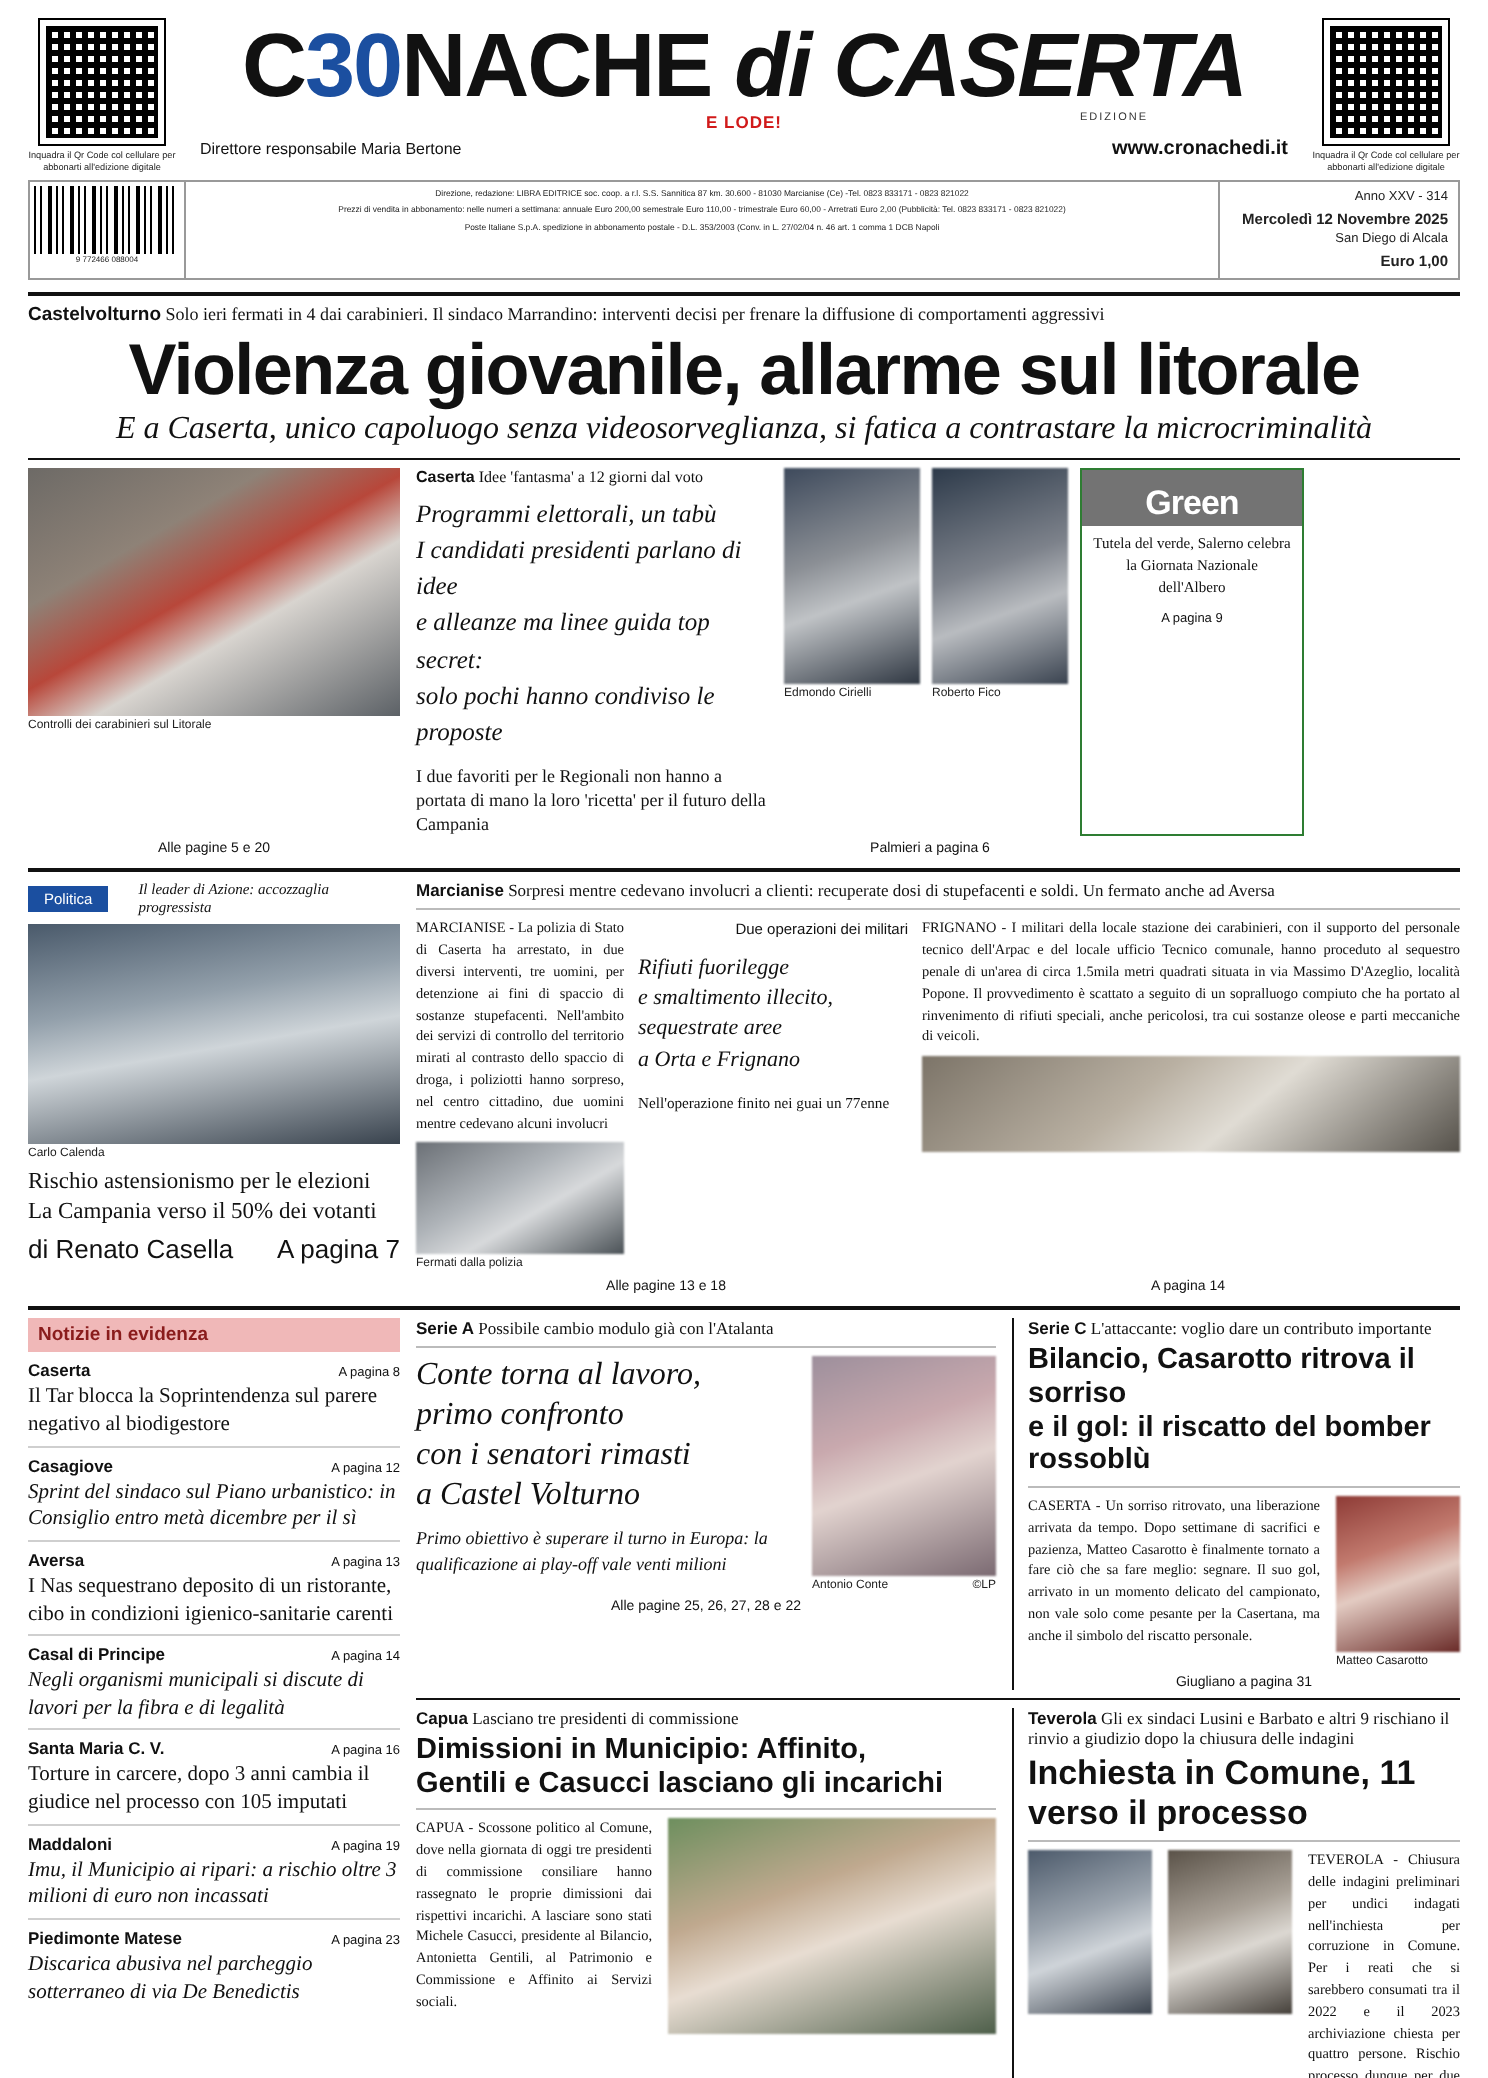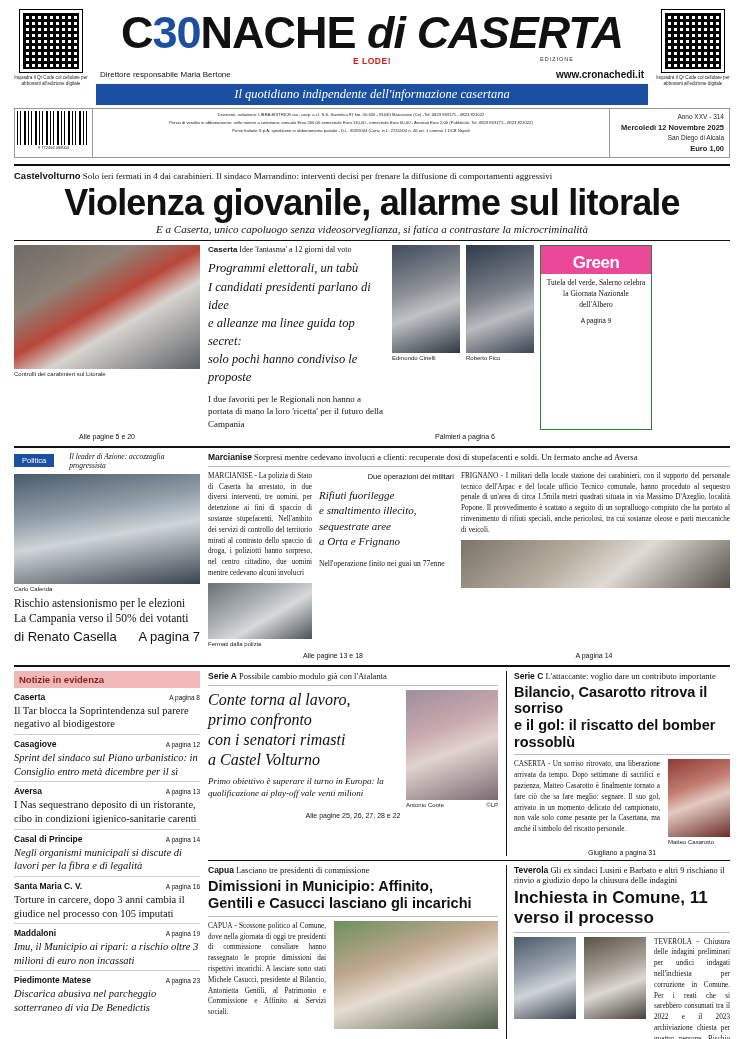--- a/index.html
+++ b/index.html
@@ -50,39 +50,39 @@
 
   hr.rule { border:0; border-top:2px solid #111; margin:6px 0 4px; }
   hr.thin { border:0; border-top:1px solid #111; margin:4px 0; }
   hr.hair { border:0; border-top:1px solid #bbb; margin:4px 0; }
 
   
   .kicker { font-size:9px; font-family:"Liberation Serif",serif; }
   .kicker b { font-family:"Liberation Sans",sans-serif; font-size:9.5px; }
   .headline { font-family:"Liberation Sans", sans-serif; font-weight:bold; font-size:36px;
               line-height:1.02; letter-spacing:-0.8px; margin:4px 0 2px; text-align:center; }
-  .subhead { text-align:center; font-style:italic; font-size:11px; margin-bottom:5px; }
+  .subhead { text-align:center; font-style:italic; font-size:16px; margin-bottom:5px; }
 
   
   .row { display:flex; gap:8px; }
   .photo { background:#b9c0c8; position:relative; overflow:hidden; }
   .photo.blur { filter:blur(0.4px); }
   .cap { font-size:6px; font-family:"Liberation Sans",sans-serif; color:#222; margin-top:2px; }
 
   .lead-grid { display:flex; gap:8px; margin-top:2px; }
   .lead-left { width:186px; }
   .lead-mid { width:176px; }
   .lead-right { flex:1; display:flex; gap:6px; }
   .mid-kicker { font-size:8px; }
   .mid-kicker b { font-family:"Liberation Sans",sans-serif; }
   .mid-body { font-style:italic; font-size:12.5px; line-height:1.45; margin-top:5px; }
   .mid-foot { font-size:9px; line-height:1.35; margin-top:7px; }
 
   .green-box { width:112px; border:1px solid #2e7d32; }
-  .green-head { background:#ec4899; color:#fff; text-align:center; font-family:"Liberation Sans",sans-serif;
+  .green-head { background:#737373; color:#fff; text-align:center; font-family:"Liberation Sans",sans-serif;
                 font-weight:bold; font-size:17px; letter-spacing:-0.5px; padding:1px 0; position:relative;}
   .green-head small { display:block; font-size:5px; font-weight:normal; letter-spacing:0; }
   .green-body { font-size:7.5px; line-height:1.45; padding:4px 5px; text-align:center; }
   .green-pg { font-size:6.5px; text-align:center; padding:2px 0 3px; font-family:"Liberation Sans",sans-serif;}
 
   .pg-row { display:flex; font-size:7px; font-family:"Liberation Sans",sans-serif; margin-top:3px; }
   .pg-row .a { width:186px; text-align:center; }
   .pg-row .b { flex:1; text-align:center; }
 
   
@@ -135,21 +135,20 @@
         <span>C</span><span class="blue">30</span><span>NACHE</span>
         <span class="ital">di</span>
         <span class="ital">CASERTA</span>
       </div>
       <div class="lode">E LODE!</div>
       <div class="edizione">EDIZIONE</div>
       <div class="dir-row">
         <span>Direttore responsabile Maria Bertone</span>
         <span class="site">www.cronachedi.it</span>
       </div>
-      <div class="strip">Il quotidiano indipendente dell'informazione casertana</div>
     </div>
 
     <div class="qr-box">
       <div class="qr"></div>
       <div class="qr-cap">Inquadra il Qr Code col cellulare per abbonarti all'edizione digitale</div>
     </div>
   </div>
 
   <div class="legal">
     <div class="barcode">

